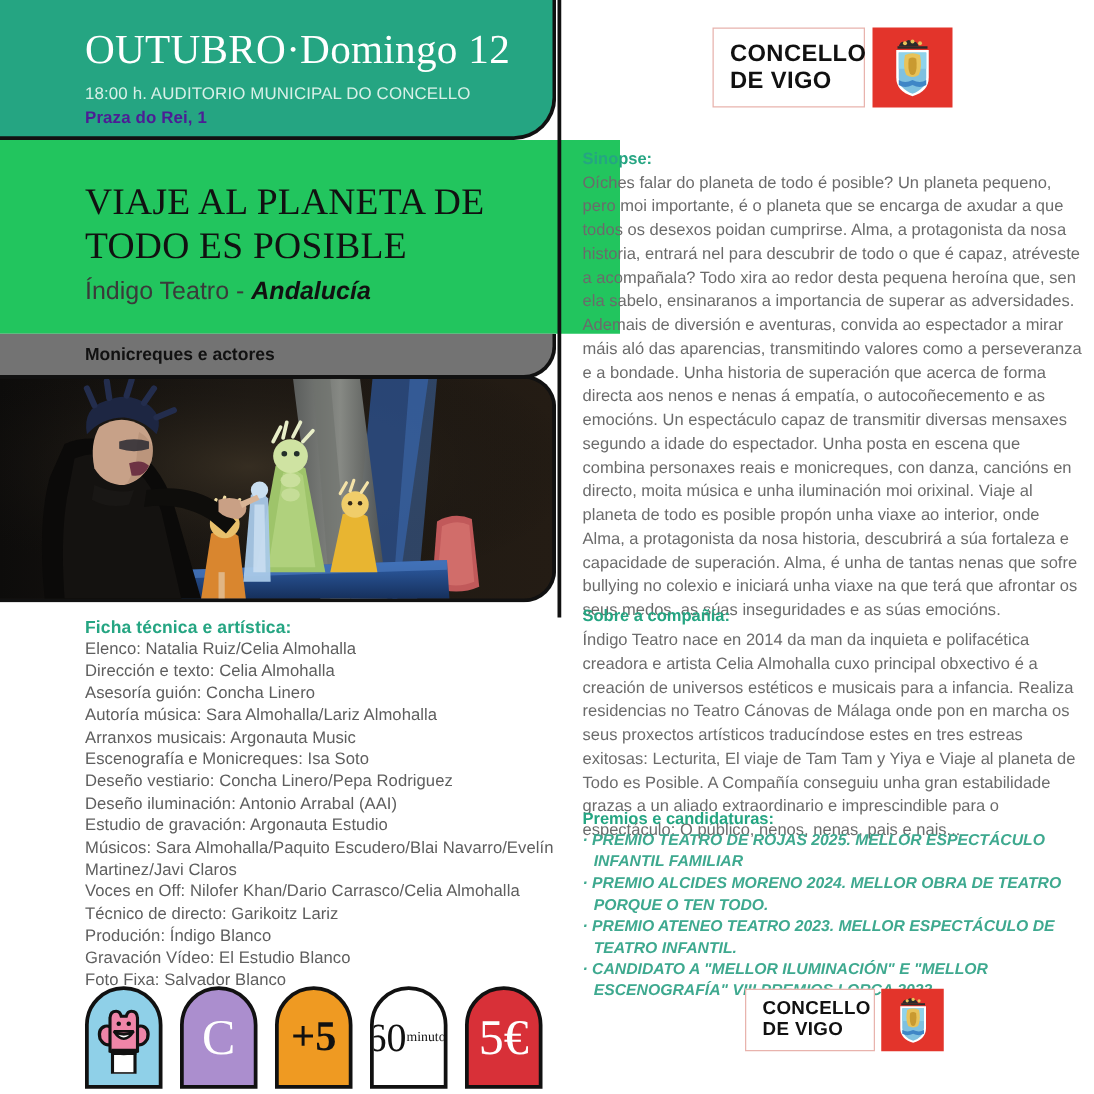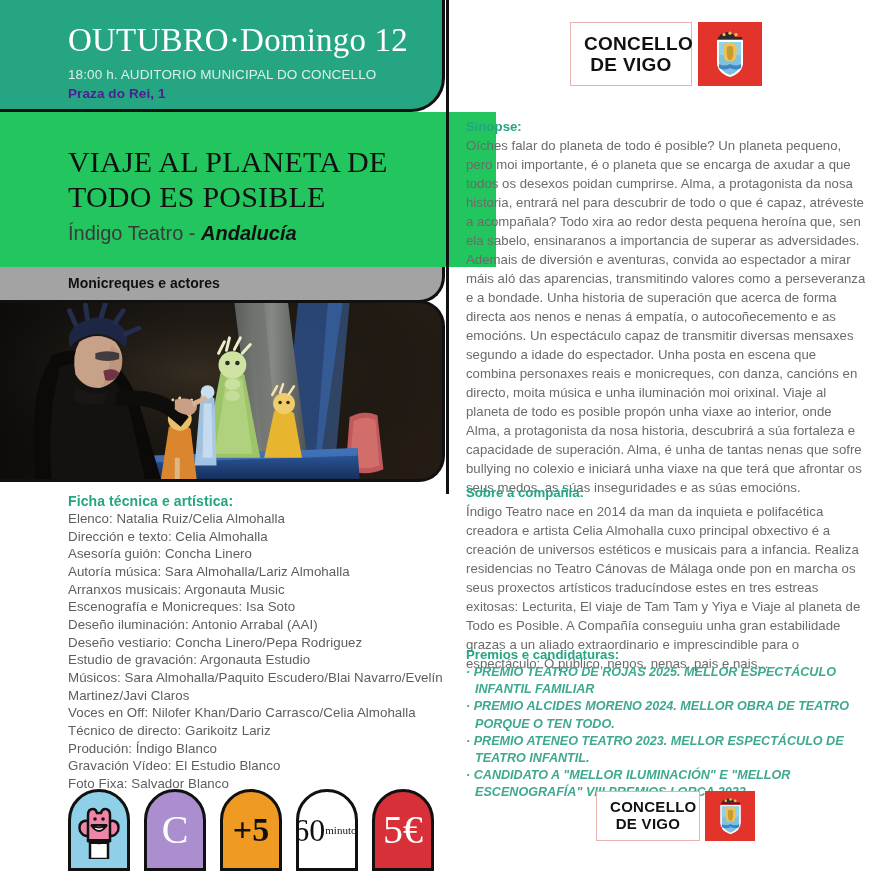--- a/index.html
+++ b/index.html
@@ -48,21 +48,21 @@
     letter-spacing:.2px;
   }
   .company-line{
     position:absolute;left:68px;top:110px;
     font-size:20px;color:#3a3a3a;white-space:nowrap;
   }
   .company-line .region{font-style:italic;font-weight:bold;color:#111;}
 
   .genre-bar{
     position:absolute;left:0;top:267px;width:445px;height:36px;
-    background:#a3a3a3;
+    background:#737373;
     border-bottom:3px solid #111;
     border-right:3px solid #111;
     border-bottom-right-radius:26px;
     box-sizing:border-box;
     text-align:right;
   }
   .genre-text{
     position:absolute;left:68px;top:8px;
     font-size:14px;color:#111;font-weight:600;white-space:nowrap;
   }
@@ -90,21 +90,21 @@
 
   
   .right-col{position:absolute;left:466px;top:0;width:400px;height:875px;}
 
   .logo-top{position:absolute;left:104px;top:22px;}
   .logo-bottom{position:absolute;left:130px;top:791px;}
   .logo{display:flex;align-items:stretch;}
   .logo-word{
     background:#fff;border:1px solid #e8b3ad;
     display:flex;flex-direction:column;justify-content:center;
-    padding:7px 13px;box-sizing:border-box;text-align:center;
+    padding:7px 13px;box-sizing:border-box;
   }
   .logo-word span{
     font-weight:bold;color:#111;line-height:1.12;letter-spacing:.3px;
     display:block;
   }
   .logo-shield{background:#e3342b;display:flex;align-items:center;justify-content:center;}
 
   .sec{position:absolute;left:0;width:400px;}
   .sec-h{font-size:13.2px;color:#25a582;font-weight:700;line-height:1.3;margin-bottom:1px;}
   .sec-p{font-size:13.2px;color:#6b6b6b;line-height:1.44;letter-spacing:.02px;}
@@ -243,22 +243,22 @@
 
     <div class="credits">
       <div class="credits-h">Ficha técnica e artística:</div>
       <div id="credits-list">
           <div class="credits-line">Elenco: Natalia Ruiz/Celia Almohalla</div>
           <div class="credits-line">Dirección e texto: Celia Almohalla</div>
           <div class="credits-line">Asesoría guión: Concha Linero</div>
           <div class="credits-line">Autoría música: Sara Almohalla/Lariz Almohalla</div>
           <div class="credits-line">Arranxos musicais: Argonauta Music</div>
           <div class="credits-line">Escenografía e Monicreques: Isa Soto</div>
+          <div class="credits-line">Deseño vestiario: Concha Linero/Pepa Rodriguez</div>
           <div class="credits-line">Deseño iluminación: Antonio Arrabal (AAI)</div>
-          <div class="credits-line">Deseño vestiario: Concha Linero/Pepa Rodriguez</div>
           <div class="credits-line">Estudio de gravación: Argonauta Estudio</div>
           <div class="credits-line">Músicos: Sara Almohalla/Paquito Escudero/Blai Navarro/Evelín Martinez/Javi Claros</div>
           <div class="credits-line">Voces en Off: Nilofer Khan/Dario Carrasco/Celia Almohalla</div>
           <div class="credits-line">Técnico de directo: Garikoitz Lariz</div>
           <div class="credits-line">Produción: Índigo Blanco</div>
           <div class="credits-line">Gravación Vídeo: El Estudio Blanco</div>
           <div class="credits-line">Foto Fixa: Salvador Blanco</div>
         </div>
     </div>
   </div>

